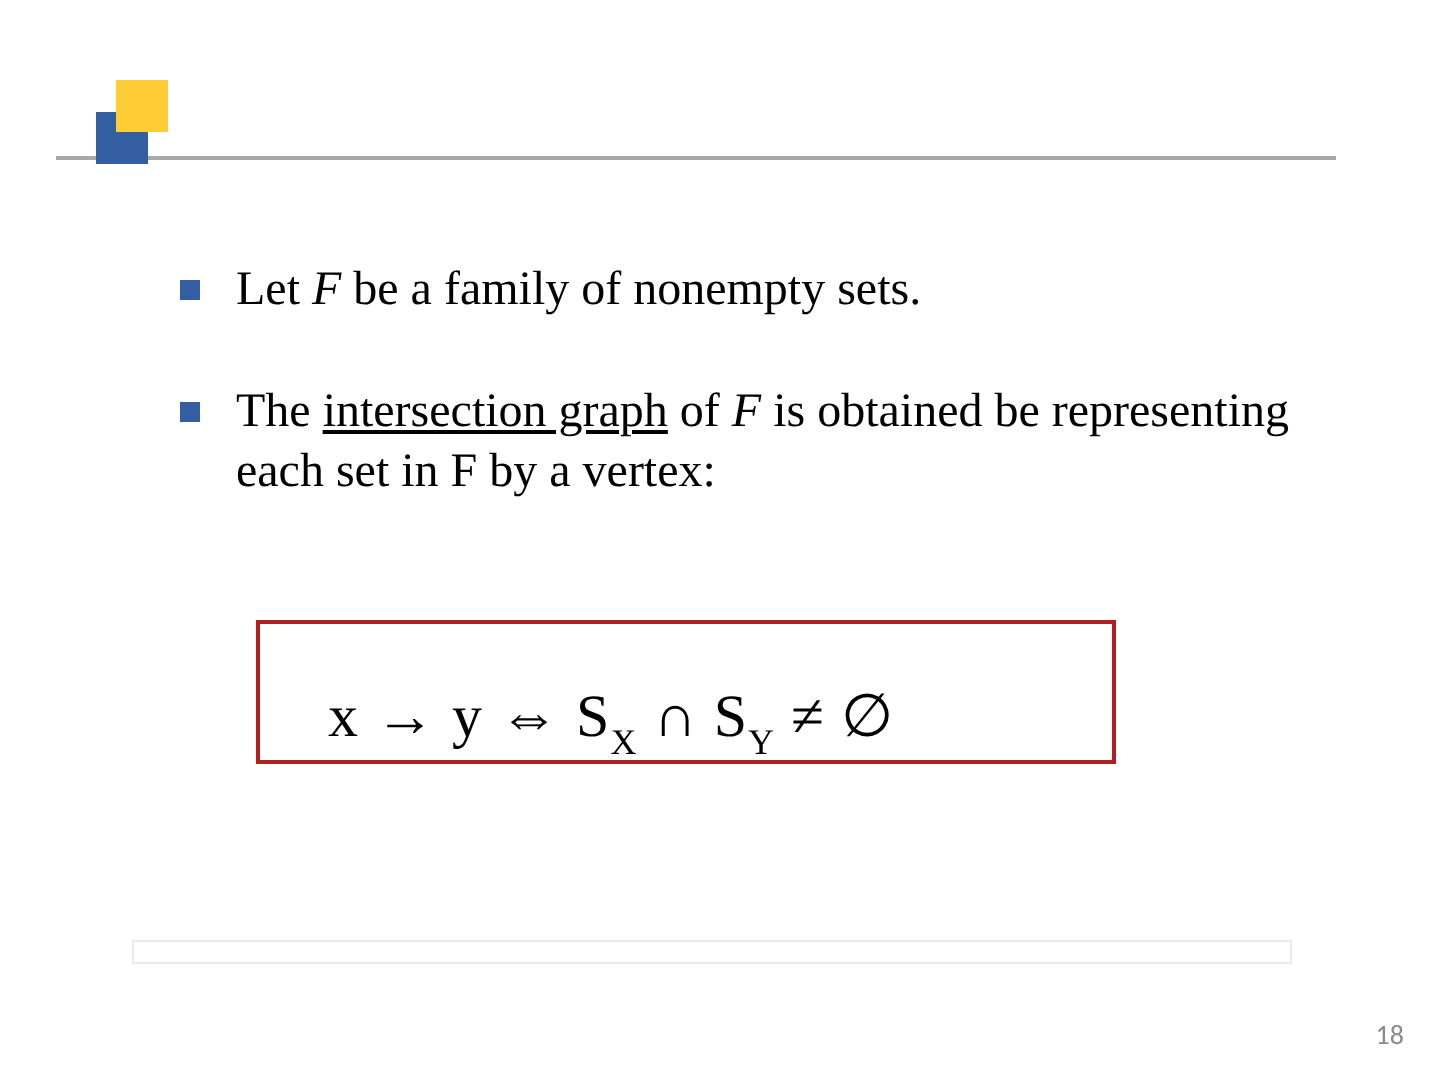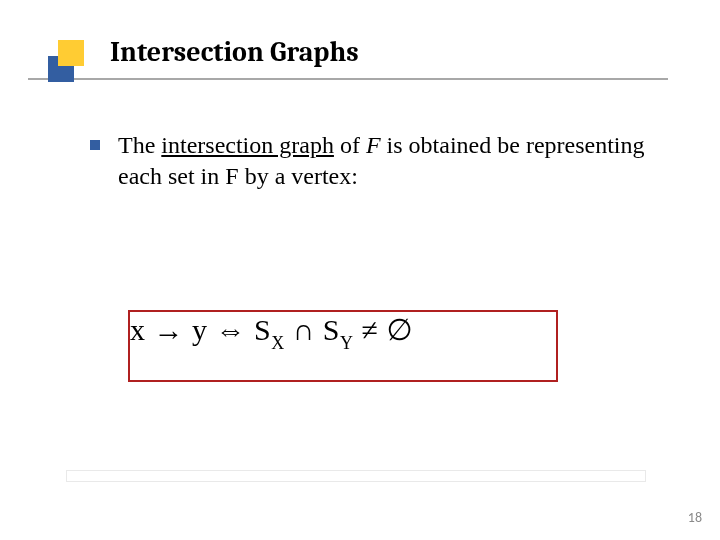--- a/index.html
+++ b/index.html
@@ -85,21 +85,22 @@
 
   .formula-box {
     position: absolute;
     left: 128px;
     top: 310px;
     width: 430px;
     height: 72px;
     border: 2px solid #b02020;
     background: #ffffff;
     display: flex;
-    align-items: flex-start;
+    align-items: flex-end;
+    padding-left: 34px;
   }
   .formula {
     font-family: 'Times New Roman', Times, serif;
     font-size: 30px;
     color: #000;
     letter-spacing: 0.5px;
   }
   .formula .sub {
     font-size: 18px;
     vertical-align: sub;
@@ -126,26 +127,31 @@
   }
 </style>
 </head>
 <body>
 
 <div class="slide">
 
   <div class="title-block">
     <div class="square-blue"></div>
     <div class="square-yellow"></div>
-    <div class="title-text">Intersection Graphs</div>
     <div class="line-gray"></div>
   </div>
 
   <div class="body">
 
+    <div class="bullet-item">
+      <div class="bullet-square"></div>
+      <div class="bullet-text">
+        <span>Let </span><span class="italic">F</span><span> be a family of nonempty sets.</span>
+      </div>
+    </div>
 
     <div class="bullet-item">
       <div class="bullet-square"></div>
       <div class="bullet-text">
         <span>The </span><span class="underline">intersection graph</span><span> of </span><span class="italic">F</span><span> is obtained be representing each set in F by a vertex:</span>
       </div>
     </div>
 
   </div>
 

